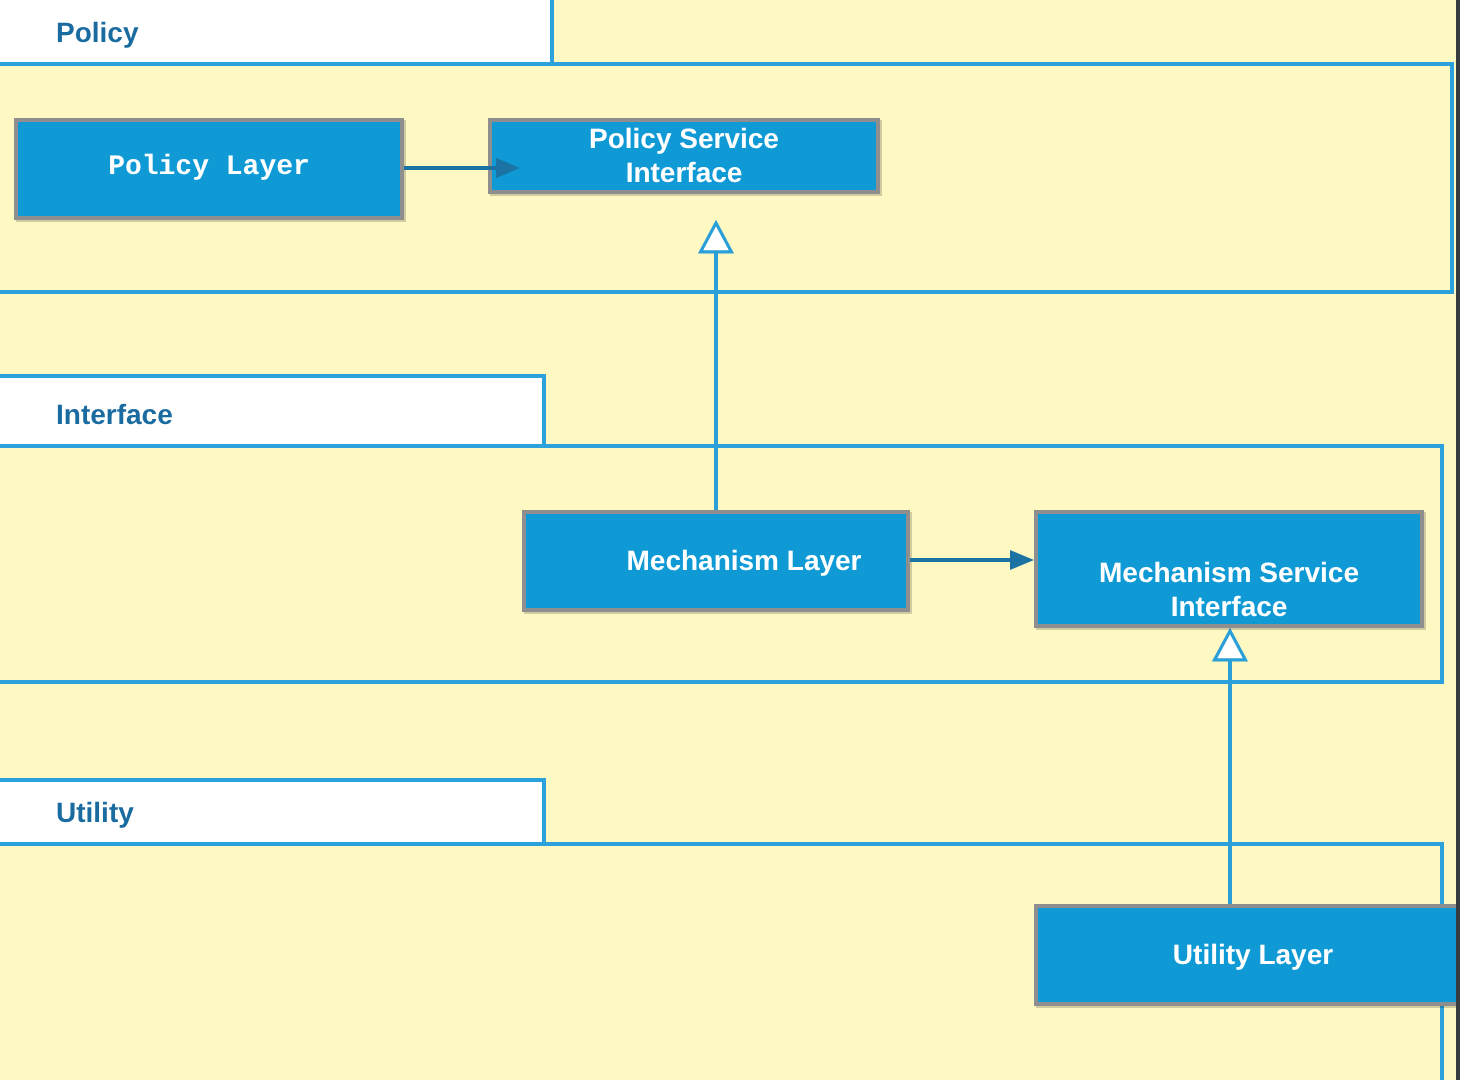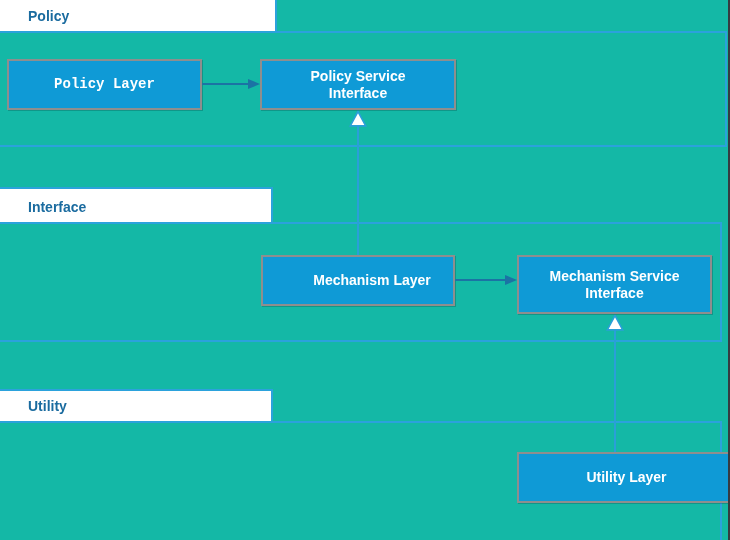--- a/index.html
+++ b/index.html
@@ -1,17 +1,17 @@
 <!DOCTYPE html>
 <html style="--lane-border: #2BA2DC; --lane-label: #1A6B9F; --box-fill: #0F9AD6; --box-border: #8E8E8E; --box-text: #FFFFFF; --arrow: #1B73A4; --connector: #2A9FD8; --edge-bar: #363B41;"><head>
 <meta charset="utf-8">
 <style>
   html,body{margin:0;padding:0;background:#fff;}
   .canvas{
-    position:relative;width:730px;height:540px;overflow:hidden;background:#14b8a6;
+    position:relative;width:730px;height:540px;overflow:hidden;background:#fef9c3;
     font-family:"Liberation Sans","DejaVu Sans",sans-serif;
   }
   
   .frame-tab{
     position:absolute;background:#fff;box-sizing:border-box;
     border:2px solid var(--lane-border,#2BA2DC);border-bottom:none;
     display:flex;align-items:flex-end;
     padding:0 0 6px 30px;
   }
   .frame-label{
@@ -34,23 +34,23 @@
     border:2px solid var(--box-border,#8E8E8E);
     box-shadow:1px 1px 0 rgba(0,0,0,0.18);
     display:flex;flex-direction:column;align-items:center;justify-content:center;
     text-align:center;
   }
   .node-line{
     display:block;color:var(--box-text,#FFFFFF);
     font-size:14px;font-weight:bold;line-height:17px;white-space:nowrap;
   }
   .node-policy-layer            {left:7px;  top:59px;  width:195px;height:51px;font-family:Liberation Mono, monospace;}
-  .node-policy-service-interface{left:260px;top:59px;  width:196px;height:51px;}
+  .node-policy-service-interface{left:244px;top:59px;  width:196px;height:38px;}
   .node-mechanism-layer         {left:261px;top:255px; width:194px;height:51px;padding-left:28px;}
-  .node-mechanism-service-interface{left:517px;top:255px;width:195px;height:59px;}
+  .node-mechanism-service-interface{left:517px;top:255px;width:195px;height:59px;justify-content:flex-end;}
   .node-utility-layer           {left:517px;top:452px; width:219px;height:51px;}
   
   .edge-shaft-h{position:absolute;height:2px;background:var(--arrow,#1B73A4);}
   .arrow-head{
     position:absolute;width:0;height:0;
     border-top:5px solid transparent;border-bottom:5px solid transparent;
     border-left:12px solid var(--arrow,#1B73A4);
   }
   .shaft-a1{left:202px;top:83px;width:47px;}
   .head-a1 {left:248px;top:79px;}

